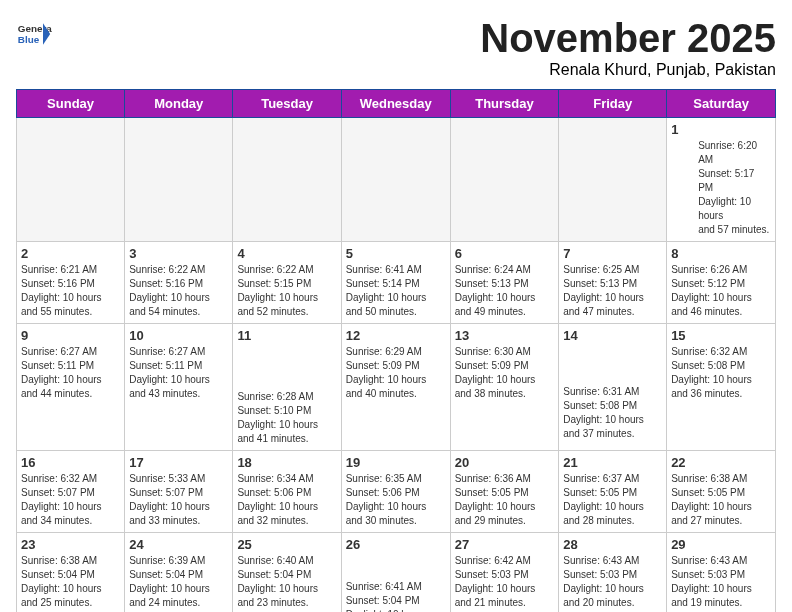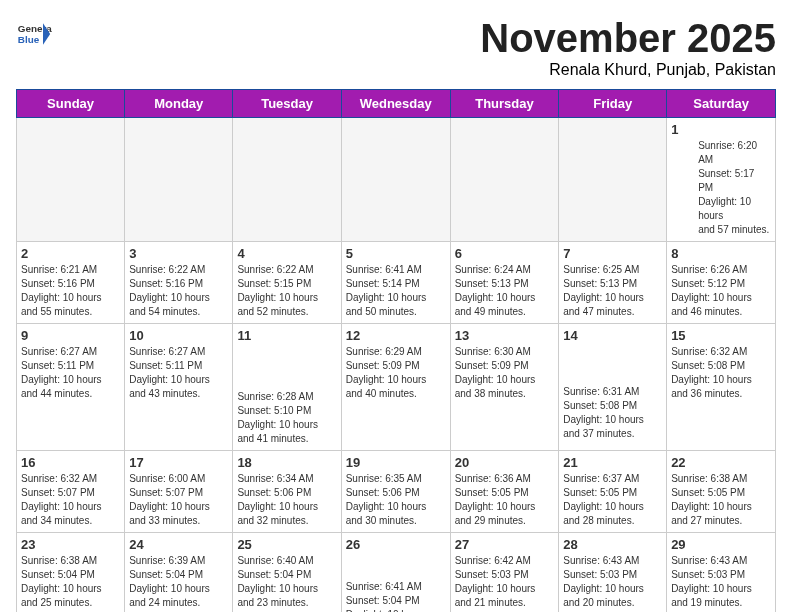--- a/index.html
+++ b/index.html
@@ -229,21 +229,21 @@
       <tr>
         <td>
           <div class="day-number">16</div>
           <div class="day-info" style="white-space: pre-line;">Sunrise: 6:32 AM
 Sunset: 5:07 PM
 Daylight: 10 hours
 and 34 minutes.</div>
         </td>
         <td>
           <div class="day-number">17</div>
-          <div class="day-info" style="white-space: pre-line;">Sunrise: 6:00 AM
+          <div class="day-info" style="white-space: pre-line;">Sunrise: 5:33 AM
 Sunset: 5:07 PM
 Daylight: 10 hours
 and 33 minutes.</div>
         </td>
         <td>
           <div class="day-number">18</div>
           <div class="day-info" style="white-space: pre-line;">Sunrise: 6:34 AM
 Sunset: 5:06 PM
 Daylight: 10 hours
 and 32 minutes.</div>

